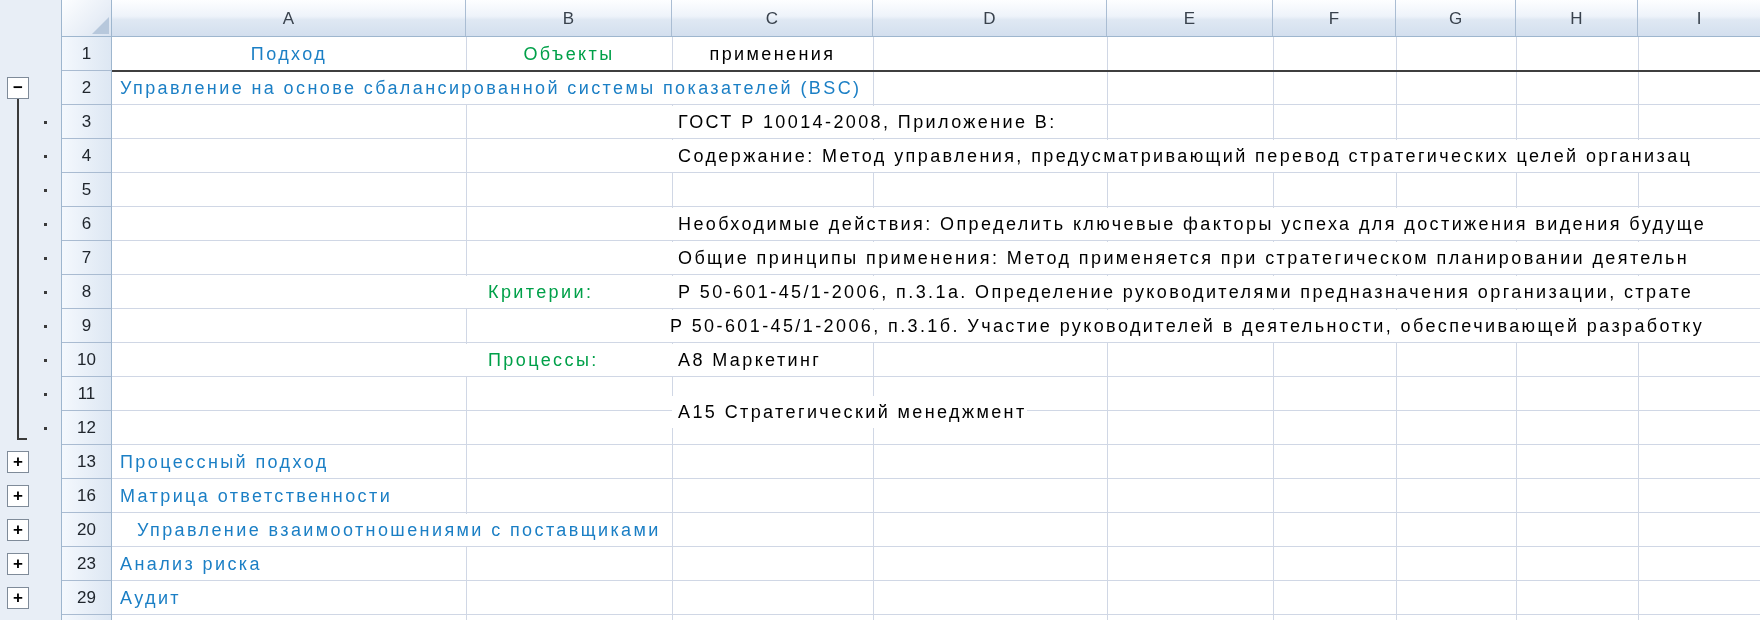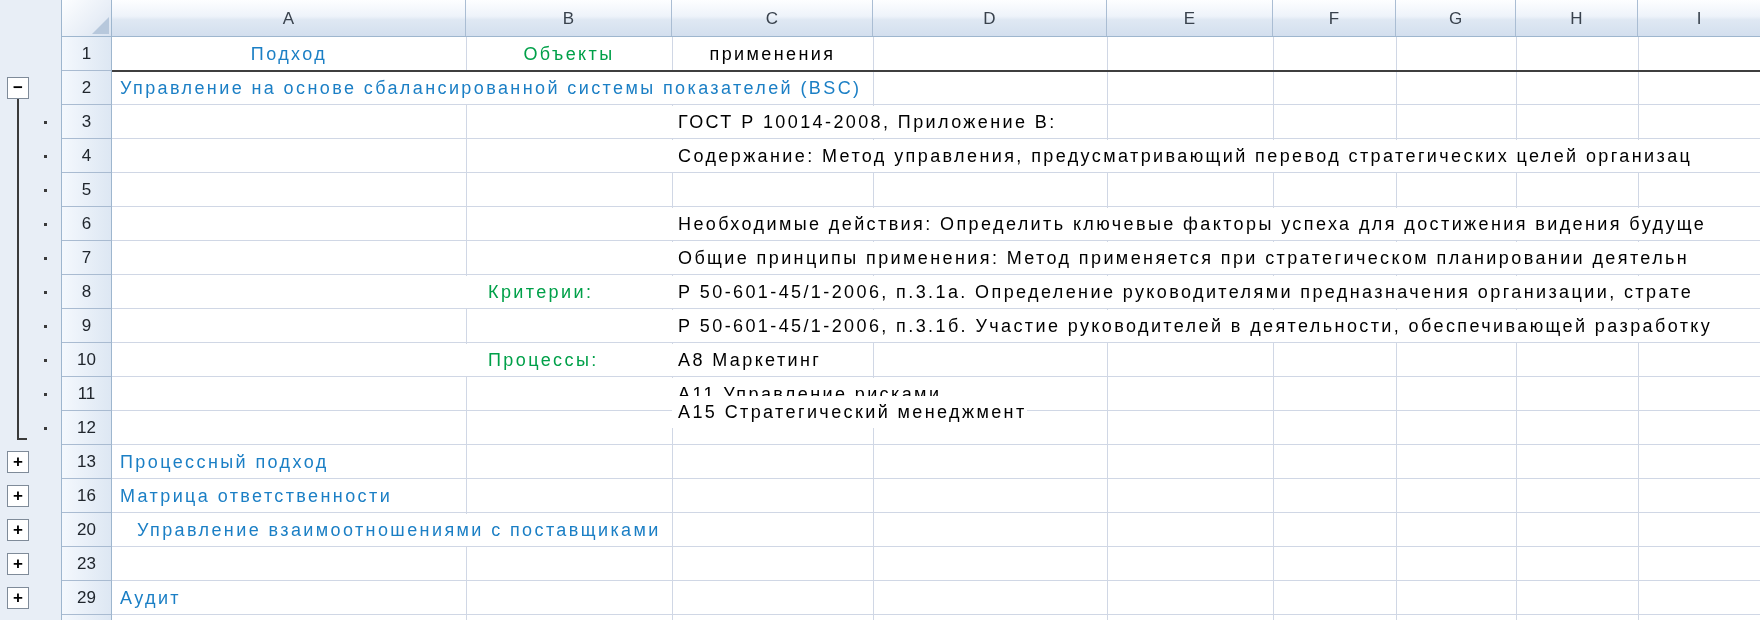--- a/index.html
+++ b/index.html
@@ -98,48 +98,48 @@
     <div class="odot" style="left: 44px; top: 257px;"></div>
     <div class="txt" style="left: 672px; top: 242px; padding-left: 6px; width: 1088px;">Общие принципы применения: Метод применяется при стратегическом планировании деятельн</div>
     <div class="rowhdr" style="top: 275px; height: 34px; line-height: 34px;">8</div>
     <div class="ghl" style="top: 308px;"></div>
     <div class="odot" style="left: 44px; top: 291px;"></div>
     <div class="txt c-green" style="left: 466px; top: 276px; padding-left: 22px;">Критерии:</div>
     <div class="txt" style="left: 672px; top: 276px; padding-left: 6px; width: 1088px;">Р 50-601-45/1-2006, п.3.1а. Определение руководителями предназначения организации, страте</div>
     <div class="rowhdr" style="top: 309px; height: 34px; line-height: 34px;">9</div>
     <div class="ghl" style="top: 342px;"></div>
     <div class="odot" style="left: 44px; top: 325px;"></div>
-    <div class="txt" style="left: 672px; top: 310px; padding-left: 6px; width: 1088px;">Р 50-601-45/1-2006, п.3.1б. Участие руководителей в деятельности, обеспечивающей разработку</div>
+    <div class="txt" style="left: 640px; top: 310px; padding-left: 6px; width: 1088px; text-align: center;">Р 50-601-45/1-2006, п.3.1б. Участие руководителей в деятельности, обеспечивающей разработку</div>
     <div class="rowhdr" style="top: 343px; height: 34px; line-height: 34px;">10</div>
     <div class="ghl" style="top: 376px;"></div>
     <div class="odot" style="left: 44px; top: 359px;"></div>
     <div class="txt c-green" style="left: 466px; top: 344px; padding-left: 22px;">Процессы:</div>
     <div class="txt" style="left: 672px; top: 344px; padding-left: 6px;">А8 Маркетинг</div>
     <div class="rowhdr" style="top: 377px; height: 34px; line-height: 34px;">11</div>
     <div class="ghl" style="top: 410px;"></div>
     <div class="odot" style="left: 44px; top: 393px;"></div>
-    <div class="txt" style="left: 672px; top: 378px; padding-left: 6px;">А11 Управление рисками</div>
     <div class="rowhdr" style="top: 411px; height: 34px; line-height: 34px;">12</div>
     <div class="ghl" style="top: 444px;"></div>
     <div class="odot" style="left: 44px; top: 427px;"></div>
     <div class="txt" style="left: 672px; top: 396px; padding-left: 6px;">А15 Стратегический менеджмент</div>
     <div class="rowhdr" style="top: 445px; height: 34px; line-height: 34px;">13</div>
     <div class="ghl" style="top: 478px;"></div>
     <div class="grpbtn" style="left: 7px; top: 451px;">+</div>
     <div class="txt c-blue" style="left: 112px; top: 446px; padding-left: 8px;">Процессный подход</div>
     <div class="rowhdr" style="top: 479px; height: 34px; line-height: 34px;">16</div>
     <div class="ghl" style="top: 512px;"></div>
     <div class="grpbtn" style="left: 7px; top: 485px;">+</div>
     <div class="txt c-blue" style="left: 112px; top: 480px; padding-left: 8px;">Матрица ответственности</div>
     <div class="rowhdr" style="top: 513px; height: 34px; line-height: 34px;">20</div>
     <div class="ghl" style="top: 546px;"></div>
     <div class="grpbtn" style="left: 7px; top: 519px;">+</div>
     <div class="txt c-blue" style="left: 129px; top: 514px; padding-left: 8px;">Управление взаимоотношениями с поставщиками</div>
     <div class="rowhdr" style="top: 547px; height: 34px; line-height: 34px;">23</div>
     <div class="ghl" style="top: 580px;"></div>
     <div class="grpbtn" style="left: 7px; top: 553px;">+</div>
+    <div class="txt c-blue" style="left: 112px; top: 548px; padding-left: 8px;">Анализ риска</div>
     <div class="rowhdr" style="top: 581px; height: 34px; line-height: 34px;">29</div>
     <div class="ghl" style="top: 614px;"></div>
     <div class="grpbtn" style="left: 7px; top: 587px;">+</div>
     <div class="txt c-blue" style="left: 112px; top: 582px; padding-left: 8px;">Аудит</div>
     <div class="oline" style="left: 17px; width: 2px; top: 98px; height: 342px;"></div>
     <div class="oline" style="left: 17px; width: 10px; top: 438px; height: 2px;"></div>
   </div>
 
 </body></html>

